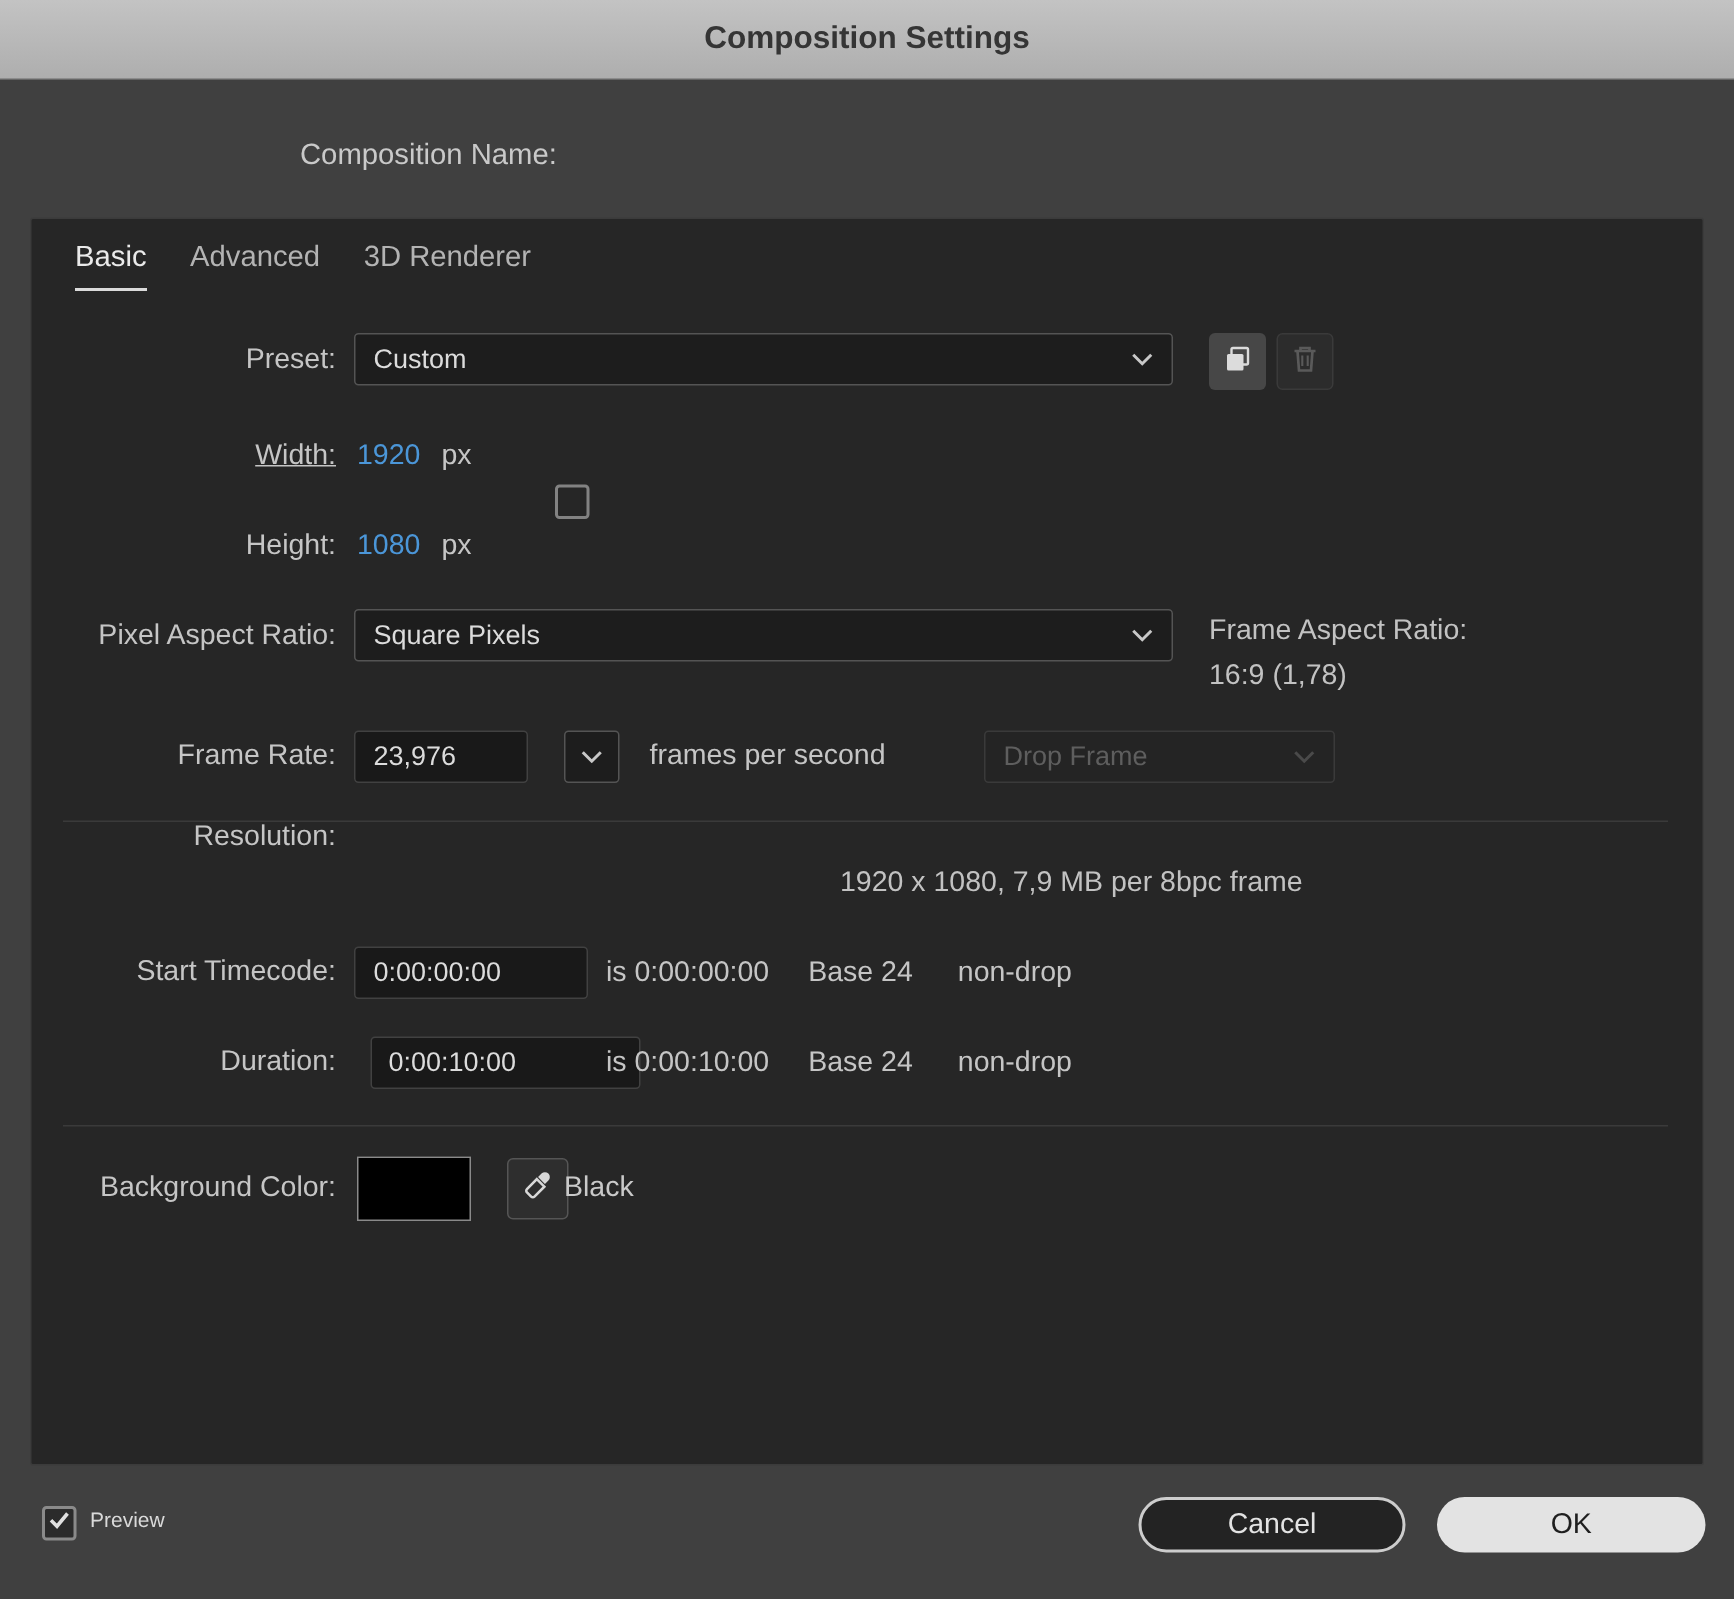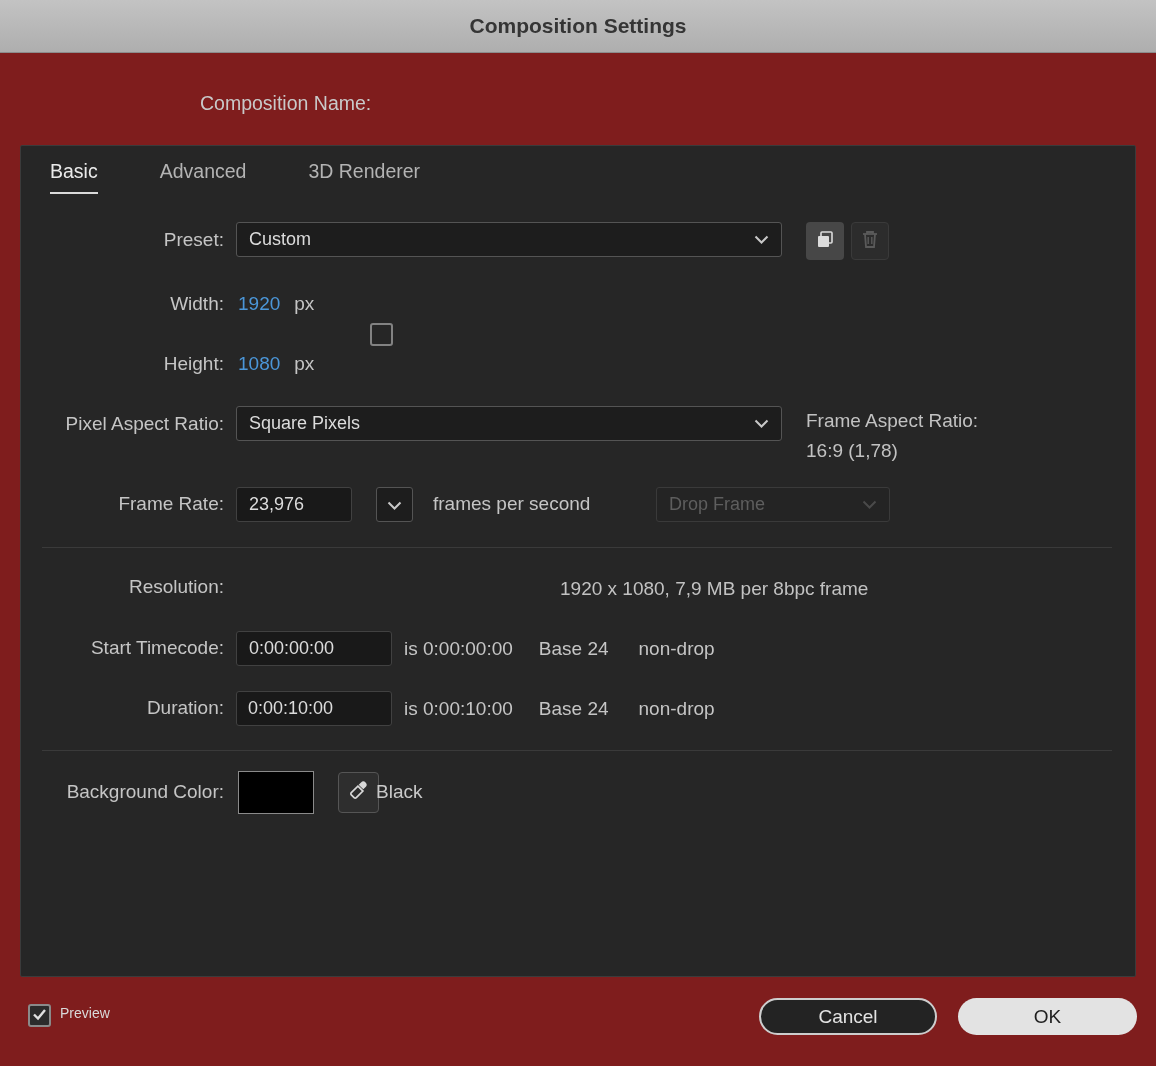--- a/index.html
+++ b/index.html
@@ -1,17 +1,17 @@
 <!DOCTYPE html>
 <html><head>
 <meta charset="utf-8">
 <style>
   html,body{margin:0;padding:0;background:#111;}
   .dialog{
-    position:relative;width:1156px;height:1066px;background:#7f1d1d;
+    position:relative;width:1156px;height:1066px;background:#404040;
     font-family:"Liberation Sans",sans-serif;overflow:hidden;
     -webkit-font-smoothing:antialiased;
   }
   .abs{position:absolute;box-sizing:border-box;}
   
   .titlebar{
     position:absolute;left:0;top:0;width:1156px;height:52px;
     background:linear-gradient(#c3c3c3,#aeaeae);
     border-bottom:1px solid #8c8c8c;
     display:flex;align-items:center;justify-content:center;
@@ -22,21 +22,21 @@
     position:absolute;left:20px;width:204px;text-align:right;
     font-size:19px;color:#c5c5c5;white-space:nowrap;
   }
   .info-text{position:absolute;font-size:19px;color:#c2c2c2;white-space:nowrap;}
   
   .panel{
     position:absolute;left:20px;top:145px;width:1114px;height:830px;
     background:#262626;border:1px solid #3b3b3b;border-radius:2px;
   }
   
-  .tabs{position:absolute;left:50px;top:160px;display:flex;gap:62px;}
+  .tabs{position:absolute;left:50px;top:160px;display:flex;gap:29px;}
   .tab{font-size:19.5px;color:#b3b3b3;padding-bottom:9px;border-bottom:2px solid transparent;cursor:default;}
   .tab.checked{color:#eaeaea;border-bottom-color:#dadada;}
   
   .field{
     position:absolute;height:35px;background:#191919;border:1px solid #414141;
     border-radius:3px;color:#dcdcdc;font-size:18px;font-family:inherit;
     padding:0 12px;box-sizing:border-box;outline:none;
   }
   .dropdown{
     position:absolute;height:35px;background:#1d1d1d;border:1px solid #545454;
@@ -120,21 +120,21 @@
     <span>
       <svg width="18" height="20" viewBox="0 0 18 20">
         <path d="M2 5 h14" stroke="#5a5a5a" stroke-width="1.8"></path>
         <path d="M6 5 V3 h6 v2" fill="none" stroke="#5a5a5a" stroke-width="1.8"></path>
         <path d="M4 5 l1 13 h8 l1-13" fill="none" stroke="#5a5a5a" stroke-width="1.8"></path>
         <path d="M7.2 8 v7 M10.8 8 v7" stroke="#5a5a5a" stroke-width="1.4"></path>
       </svg>
     </span>
   </div>
 
-  <div class="row-label" style="top:293px;">Width:</div>
+  <div class="row-label" style="top:293px;text-decoration:underline;">Width:</div>
   <div class="abs" style="left:238px;top:293px;display:flex;align-items:baseline;">
     <span class="value-blue">1920</span>
     <span class="unit">px</span>
   </div>
 
   <div class="checkbox" style="left:370px;top:323px;">
     
   </div>
 
   <div class="row-label" style="top:353px;">Height:</div>
@@ -169,33 +169,33 @@
     <span>Drop Frame</span>
     <span class="chev">
       <svg width="15" height="9" viewBox="0 0 15 9">
           <path d="M1.5 1.5 L7.5 7.5 L13.5 1.5" fill="none" stroke="#4a4a4a" stroke-width="2"></path>
         </svg>
     </span>
   </div>
 
   <div class="divider" style="top:547px;"></div>
 
-  <div class="row-label" style="top:576px;">Resolution:</div>
+  <div class="row-label" style="top:547px;">Resolution:</div>
   <div class="info-text" style="left:560px;top:578px;">1920 x 1080, 7,9 MB per 8bpc frame</div>
 
   <div class="row-label" style="top:637px;">Start Timecode:</div>
   <input class="field" style="left: 236px; top: 631px; width: 156px;" value="0:00:00:00">
   <div class="abs" style="left:404px;top:638px;display:flex;font-size:19px;color:#c5c5c5;white-space:nowrap;">
     <span>is 0:00:00:00</span>
     <span style="margin-left:26px;">Base 24</span>
     <span style="margin-left:30px;">non-drop</span>
   </div>
 
   <div class="row-label" style="top:697px;">Duration:</div>
-  <input class="field" style="left: 236px; top: 691px; width: 156px; padding-left: 11px;" value="0:00:10:00">
+  <input class="field" style="left: 247px; top: 691px; width: 180px; padding-left: 11px;" value="0:00:10:00">
   <div class="abs" style="left:404px;top:698px;display:flex;font-size:19px;color:#c5c5c5;white-space:nowrap;">
     <span>is 0:00:10:00</span>
     <span style="margin-left:26px;">Base 24</span>
     <span style="margin-left:30px;">non-drop</span>
   </div>
 
   <div class="divider" style="top:750px;"></div>
 
   <div class="row-label" style="top:781px;">Background Color:</div>
   <div class="swatch" style="background: rgb(0, 0, 0);"></div>

